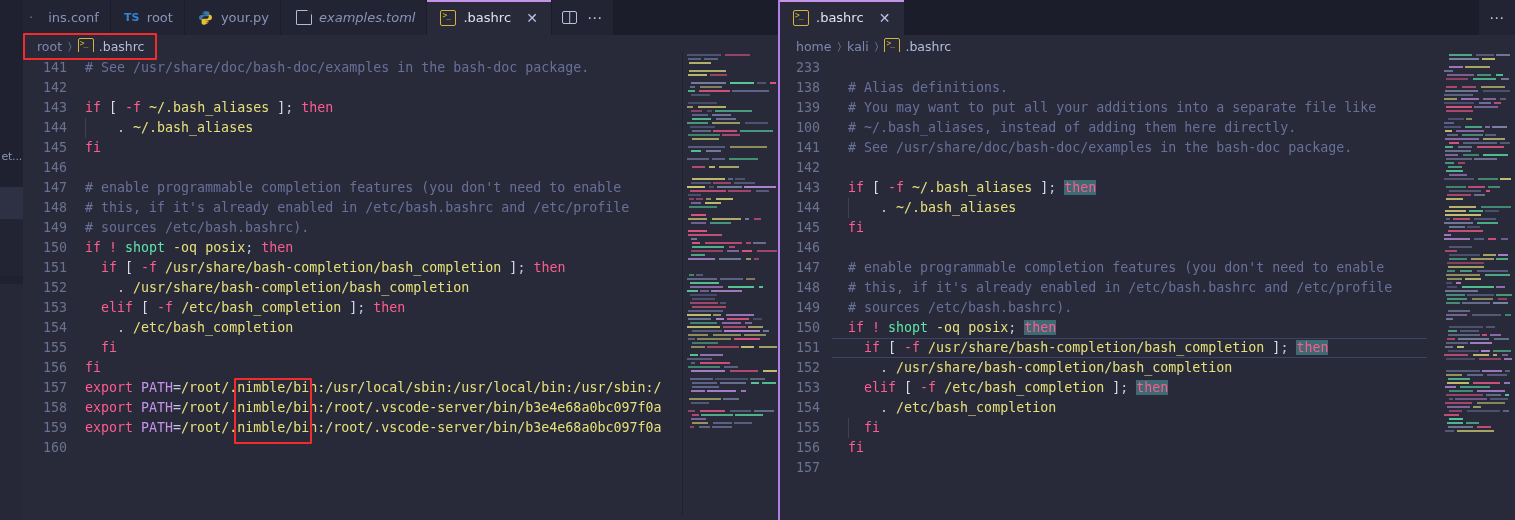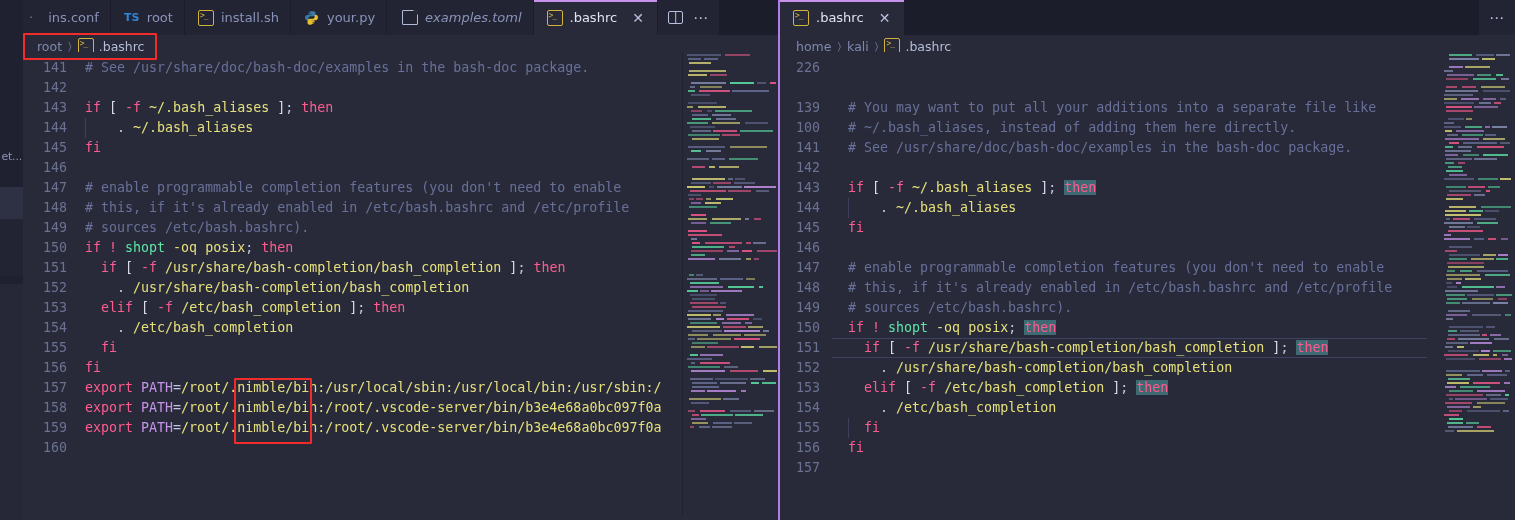--- a/index.html
+++ b/index.html
@@ -204,24 +204,20 @@
   </div>
 
   <div class="tabbar left">
     <div class="tab-spacer-dot">·</div>
     <div class="tab">
       <span class="tab-label">ins.conf</span>
     </div>
     <div class="tab">
       <span class="ficon ts">TS</span>
       <span class="tab-label">root</span>
-    </div>
-    <div class="tab">
-      <span class="ficon shell"></span>
-      <span class="tab-label">install.sh</span>
     </div>
     <div class="tab">
       <span class="ficon py">
         <svg width="15" height="15" viewBox="0 0 16 16">
           <path d="M7.9 1.2c-1.6 0-3 .4-3 1.9v1.6h3.1v.5H3.6c-1.5 0-2.5 1-2.5 2.8 0 1.7.9 2.9 2.4 2.9h1.1V9.2c0-1.4 1.2-2.5 2.6-2.5h2.9c1.2 0 2.1-.9 2.1-2V3.1c0-1.1-1-1.8-2.2-1.9H7.9zm-1.7 1c.3 0 .6.3.6.6s-.3.6-.6.6a.6.6 0 1 1 0-1.2z" fill="#3b78a8"></path>
           <path d="M8.1 14.8c1.6 0 3-.4 3-1.9v-1.6H8v-.5h4.4c1.5 0 2.5-1 2.5-2.8 0-1.7-.9-2.9-2.4-2.9h-1.1v1.7c0 1.4-1.2 2.5-2.6 2.5H5.9c-1.2 0-2.1.9-2.1 2v2.6c0 1.1 1 1.8 2.2 1.9h2.1zm1.7-1a.6.6 0 1 1 0-1.2.6.6 0 0 1 0 1.2z" fill="#e6c02f"></path>
         </svg>
       </span>
       <span class="tab-label">your.py</span>
     </div>
@@ -470,21 +466,22 @@
         <div class="mm-row" style="top: 370px; left: 30px; width: 19px; background: rgb(105, 112, 152); opacity: 0.787253;"></div>
         <div class="mm-row" style="top: 370px; left: 51px; width: 18px; background: rgb(138, 147, 184); opacity: 0.497589;"></div>
         <div class="mm-row" style="top: 374px; left: 7px; width: 4px; background: rgb(255, 92, 143); opacity: 0.502148;"></div>
         <div class="mm-row" style="top: 374px; left: 16px; width: 11px; background: rgb(138, 147, 184); opacity: 0.565983;"></div>
         <div class="mm-row" style="top: 374px; left: 29px; width: 20px; background: rgb(138, 147, 184); opacity: 0.54422;"></div>
       </div>
   </div>
 
   <div class="pane right">
     <div class="code-area" id="code-right">
-        <div class="line" style="top: 6px; position: absolute; left: 0px; right: 0px;"><span class="gutter">226</span><span class="txt"></span></div>
+        <div class="line" style="top: 6px; position: absolute; left: 0px; right: 0px;"><span class="gutter">233</span><span class="txt"></span></div>
+        <div class="line" style="top: 26px; position: absolute; left: 0px; right: 0px;"><span class="gutter">138</span><span class="txt"><span class="c-com"># Alias definitions.</span></span></div>
         <div class="line" style="top: 46px; position: absolute; left: 0px; right: 0px;"><span class="gutter">139</span><span class="txt"><span class="c-com"># You may want to put all your additions into a separate file like</span></span></div>
         <div class="line" style="top: 66px; position: absolute; left: 0px; right: 0px;"><span class="gutter">100</span><span class="txt"><span class="c-com"># ~/.bash_aliases, instead of adding them here directly.</span></span></div>
         <div class="line" style="top: 86px; position: absolute; left: 0px; right: 0px;"><span class="gutter">141</span><span class="txt"><span class="c-com"># See /usr/share/doc/bash-doc/examples in the bash-doc package.</span></span></div>
         <div class="line" style="top: 106px; position: absolute; left: 0px; right: 0px;"><span class="gutter">142</span><span class="txt"></span></div>
         <div class="line" style="top: 126px; position: absolute; left: 0px; right: 0px;"><span class="gutter">143</span><span class="txt"><span class="c-kw">if</span><span class="c-pun"> </span><span class="c-par">[</span><span class="c-pun"> </span><span class="c-kw">-f</span><span class="c-pun"> </span><span class="c-str">~/.bash_aliases</span><span class="c-pun"> </span><span class="c-par">]</span><span class="c-pun">;</span><span class="c-pun"> </span><span class="c-kw hl">then</span></span></div>
         <div class="line" style="top: 146px; position: absolute; left: 0px; right: 0px;"><span class="gutter">144</span><span class="txt"><span class="c-pun">    </span><span class="c-pun">.</span><span class="c-pun"> </span><span class="c-str">~/.bash_aliases</span></span><div class="indent-guide" style="left: 68px;"></div></div>
         <div class="line" style="top: 166px; position: absolute; left: 0px; right: 0px;"><span class="gutter">145</span><span class="txt"><span class="c-kw">fi</span></span></div>
         <div class="line" style="top: 186px; position: absolute; left: 0px; right: 0px;"><span class="gutter">146</span><span class="txt"></span></div>
         <div class="line" style="top: 206px; position: absolute; left: 0px; right: 0px;"><span class="gutter">147</span><span class="txt"><span class="c-com"># enable programmable completion features (you don't need to enable</span></span></div>
         <div class="line" style="top: 226px; position: absolute; left: 0px; right: 0px;"><span class="gutter">148</span><span class="txt"><span class="c-com"># this, if it's already enabled in /etc/bash.bashrc and /etc/profile</span></span></div>

